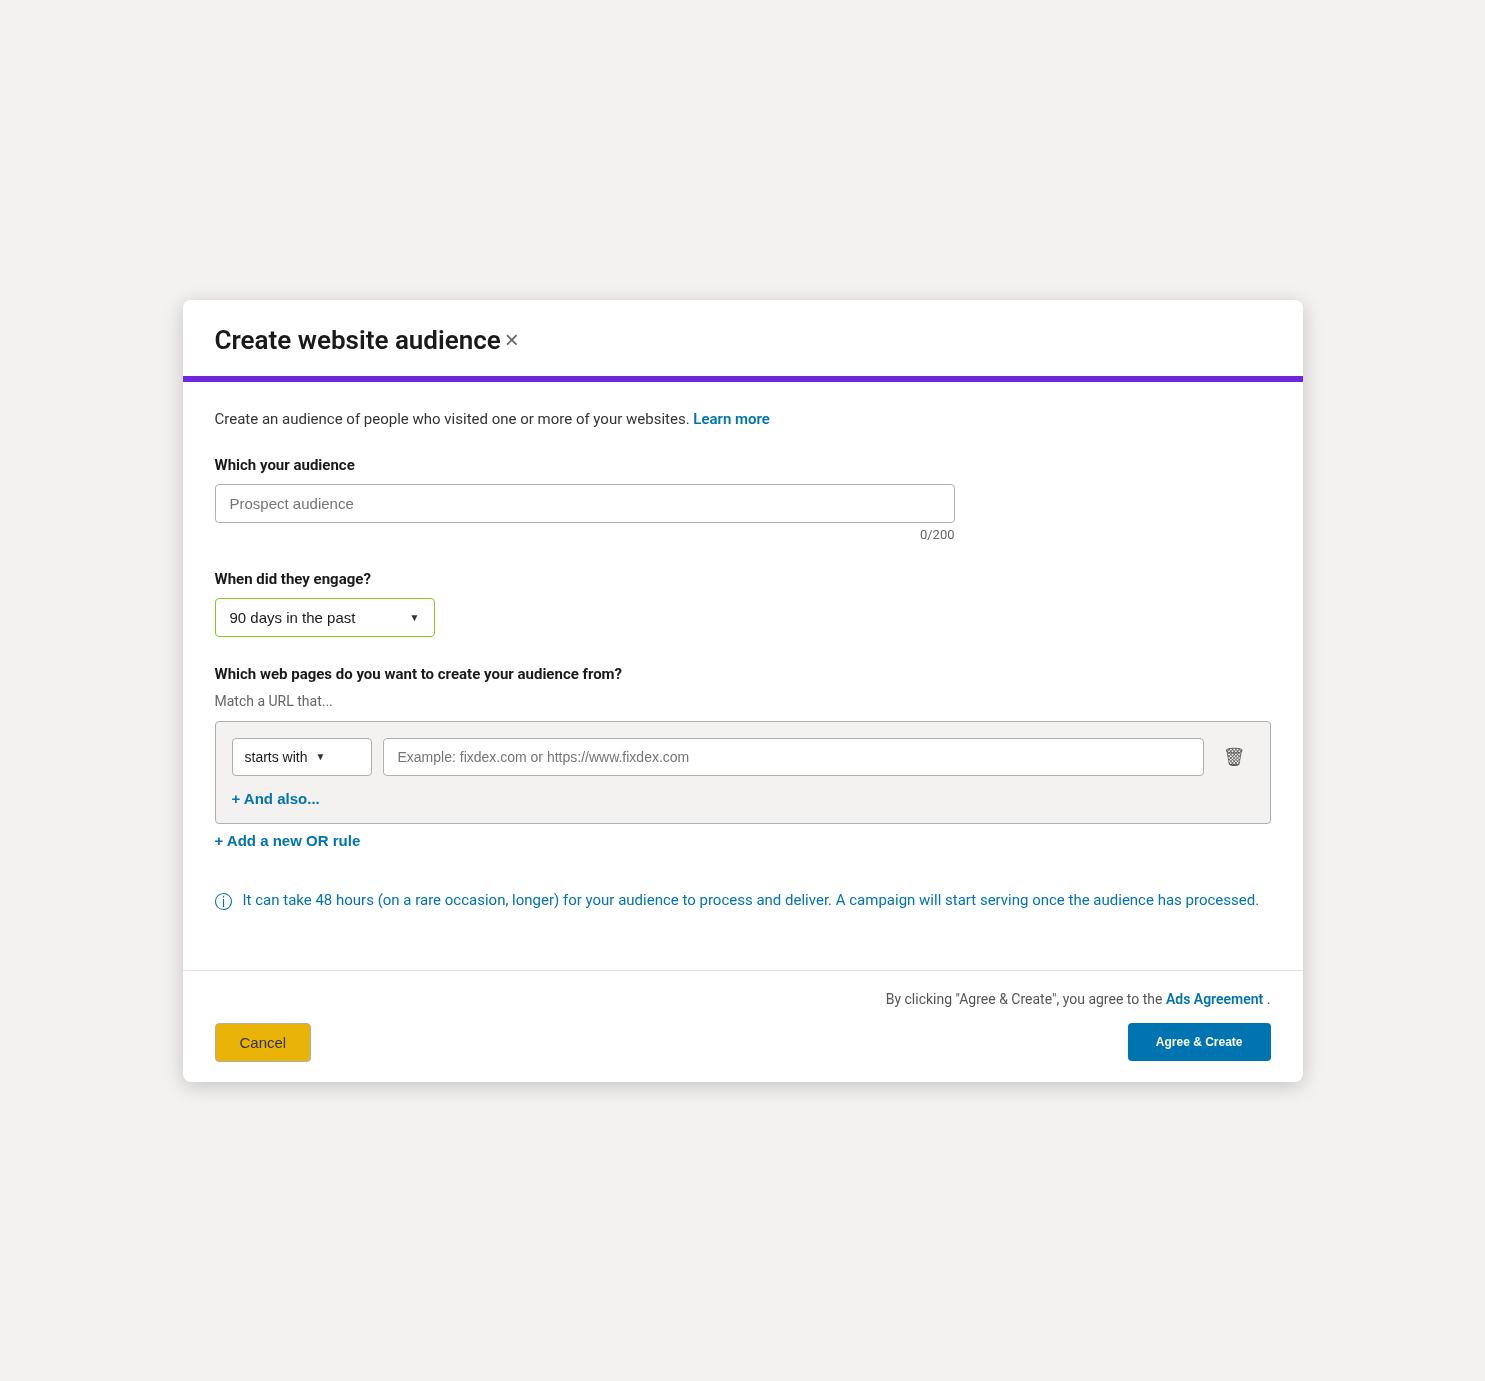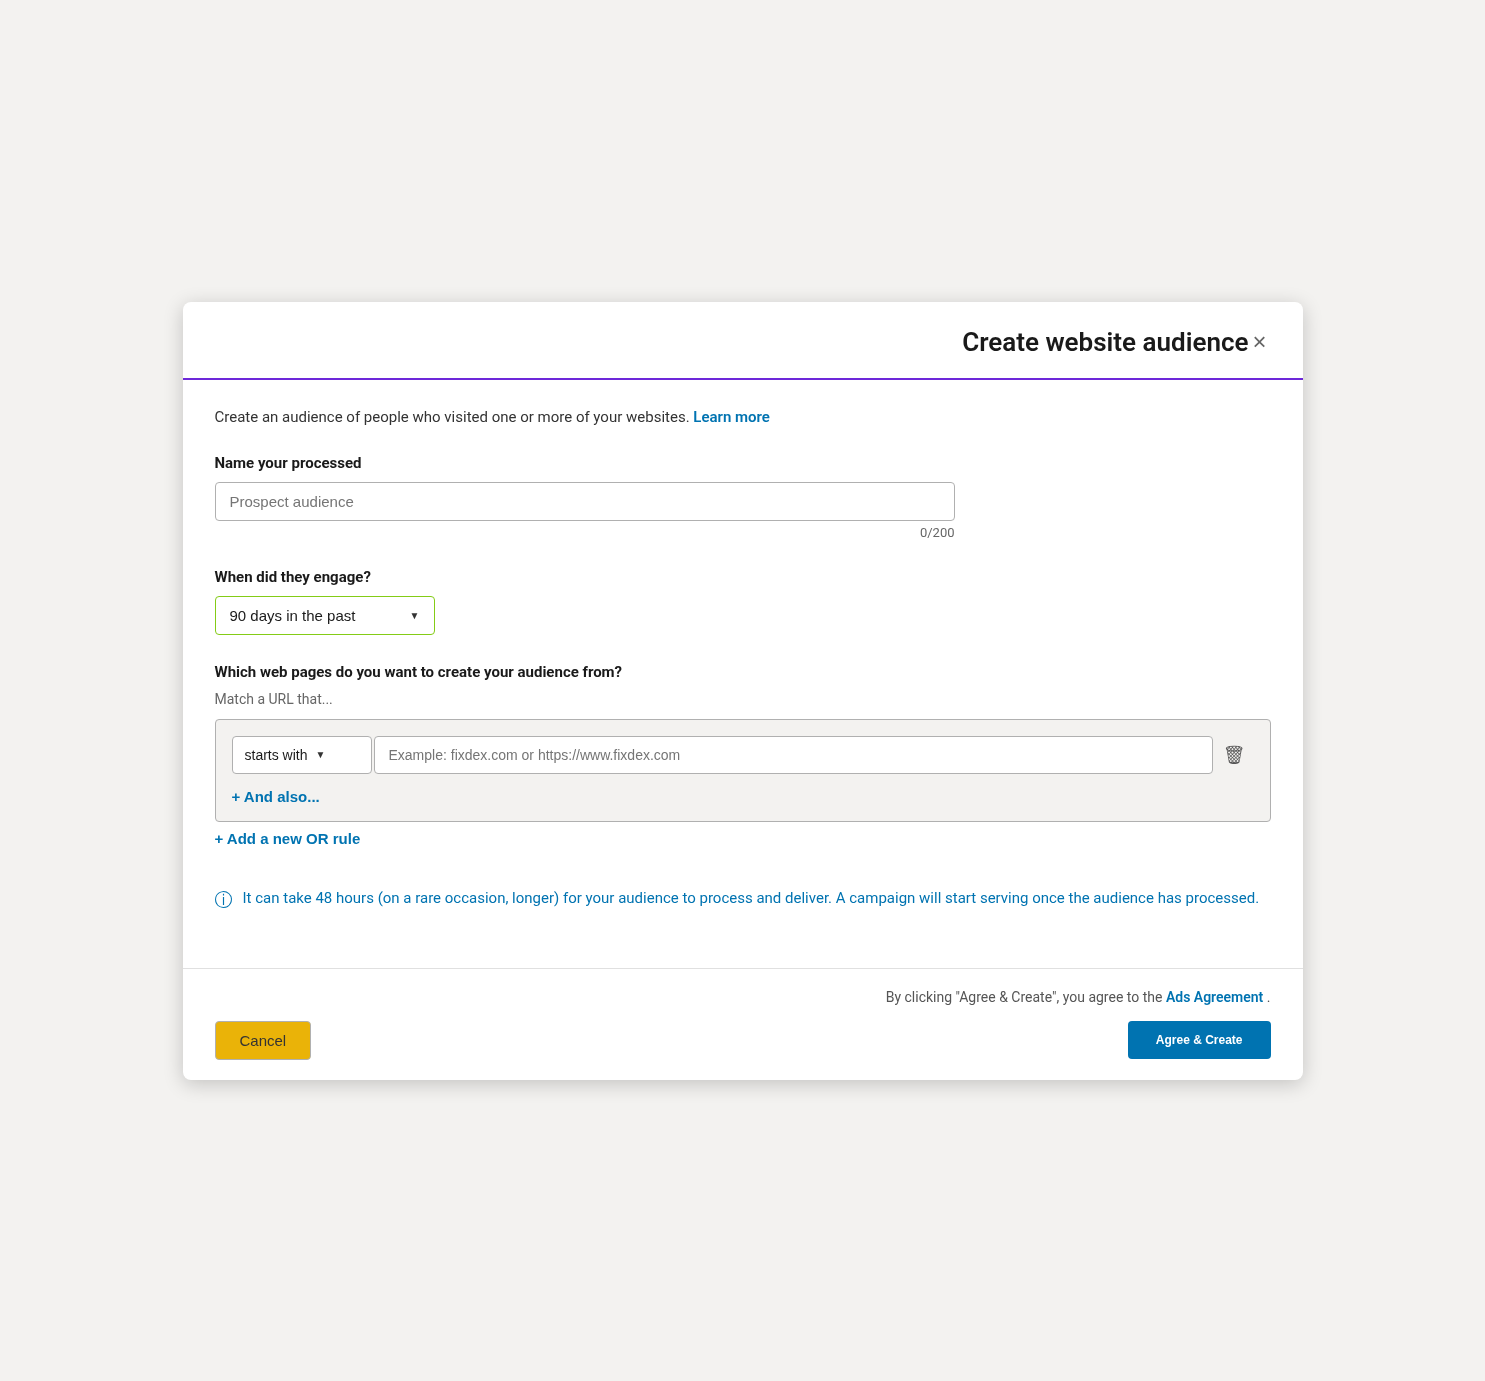--- a/index.html
+++ b/index.html
@@ -22,23 +22,23 @@
       width: 1120px;
       max-width: 95vw;
       border-radius: 8px;
       box-shadow: 0 4px 20px rgba(0,0,0,0.2);
       overflow: hidden;
     }
 
     .modal-header {
       display: flex;
       align-items: center;
-      justify-content: flex-end;
+      justify-content: flex-start;
       padding: 24px 32px 20px 32px;
-      border-bottom: 2px solid #6d28d9;
+      border-bottom: 6px solid #6d28d9;
     }
 
     .modal-title {
       font-size: 26px;
       font-weight: 600;
       color: #1a1a1a;
     }
 
     .close-btn {
       background: none;
@@ -129,21 +129,21 @@
     .url-rule-box {
       border: 1px solid #b0b0b0;
       border-radius: 4px;
       background: #f3f2f0;
       padding: 16px;
     }
 
     .url-rule-row {
       display: flex;
       align-items: center;
-      gap: 2px;
+      gap: 11px;
     }
 
     .starts-with-dropdown {
       display: flex;
       align-items: center;
       background: #fff;
       border: 1px solid #b0b0b0;
       border-radius: 4px;
       padding: 10px 12px;
       cursor: pointer;
@@ -279,21 +279,21 @@
   </div>
 
   <div class="modal-body">
 
     <p class="intro-text">
       <span>Create an audience of people who visited one or more of your websites.</span>
       <a href="#">Learn more</a>
     </p>
 
     <div>
-      <div class="section-label">Name your processed</div>
+      <div class="section-label">Which your audience</div>
       <input class="audience-input" type="text" placeholder="Prospect audience" style="">
       <div class="char-count">0/200</div>
     </div>
 
     <div class="section-gap">
       <div class="section-label">When did they engage?</div>
       <button class="engage-dropdown">
         <span>90 days in the past</span>
         <span class="dropdown-arrow">▼</span>
       </button>

